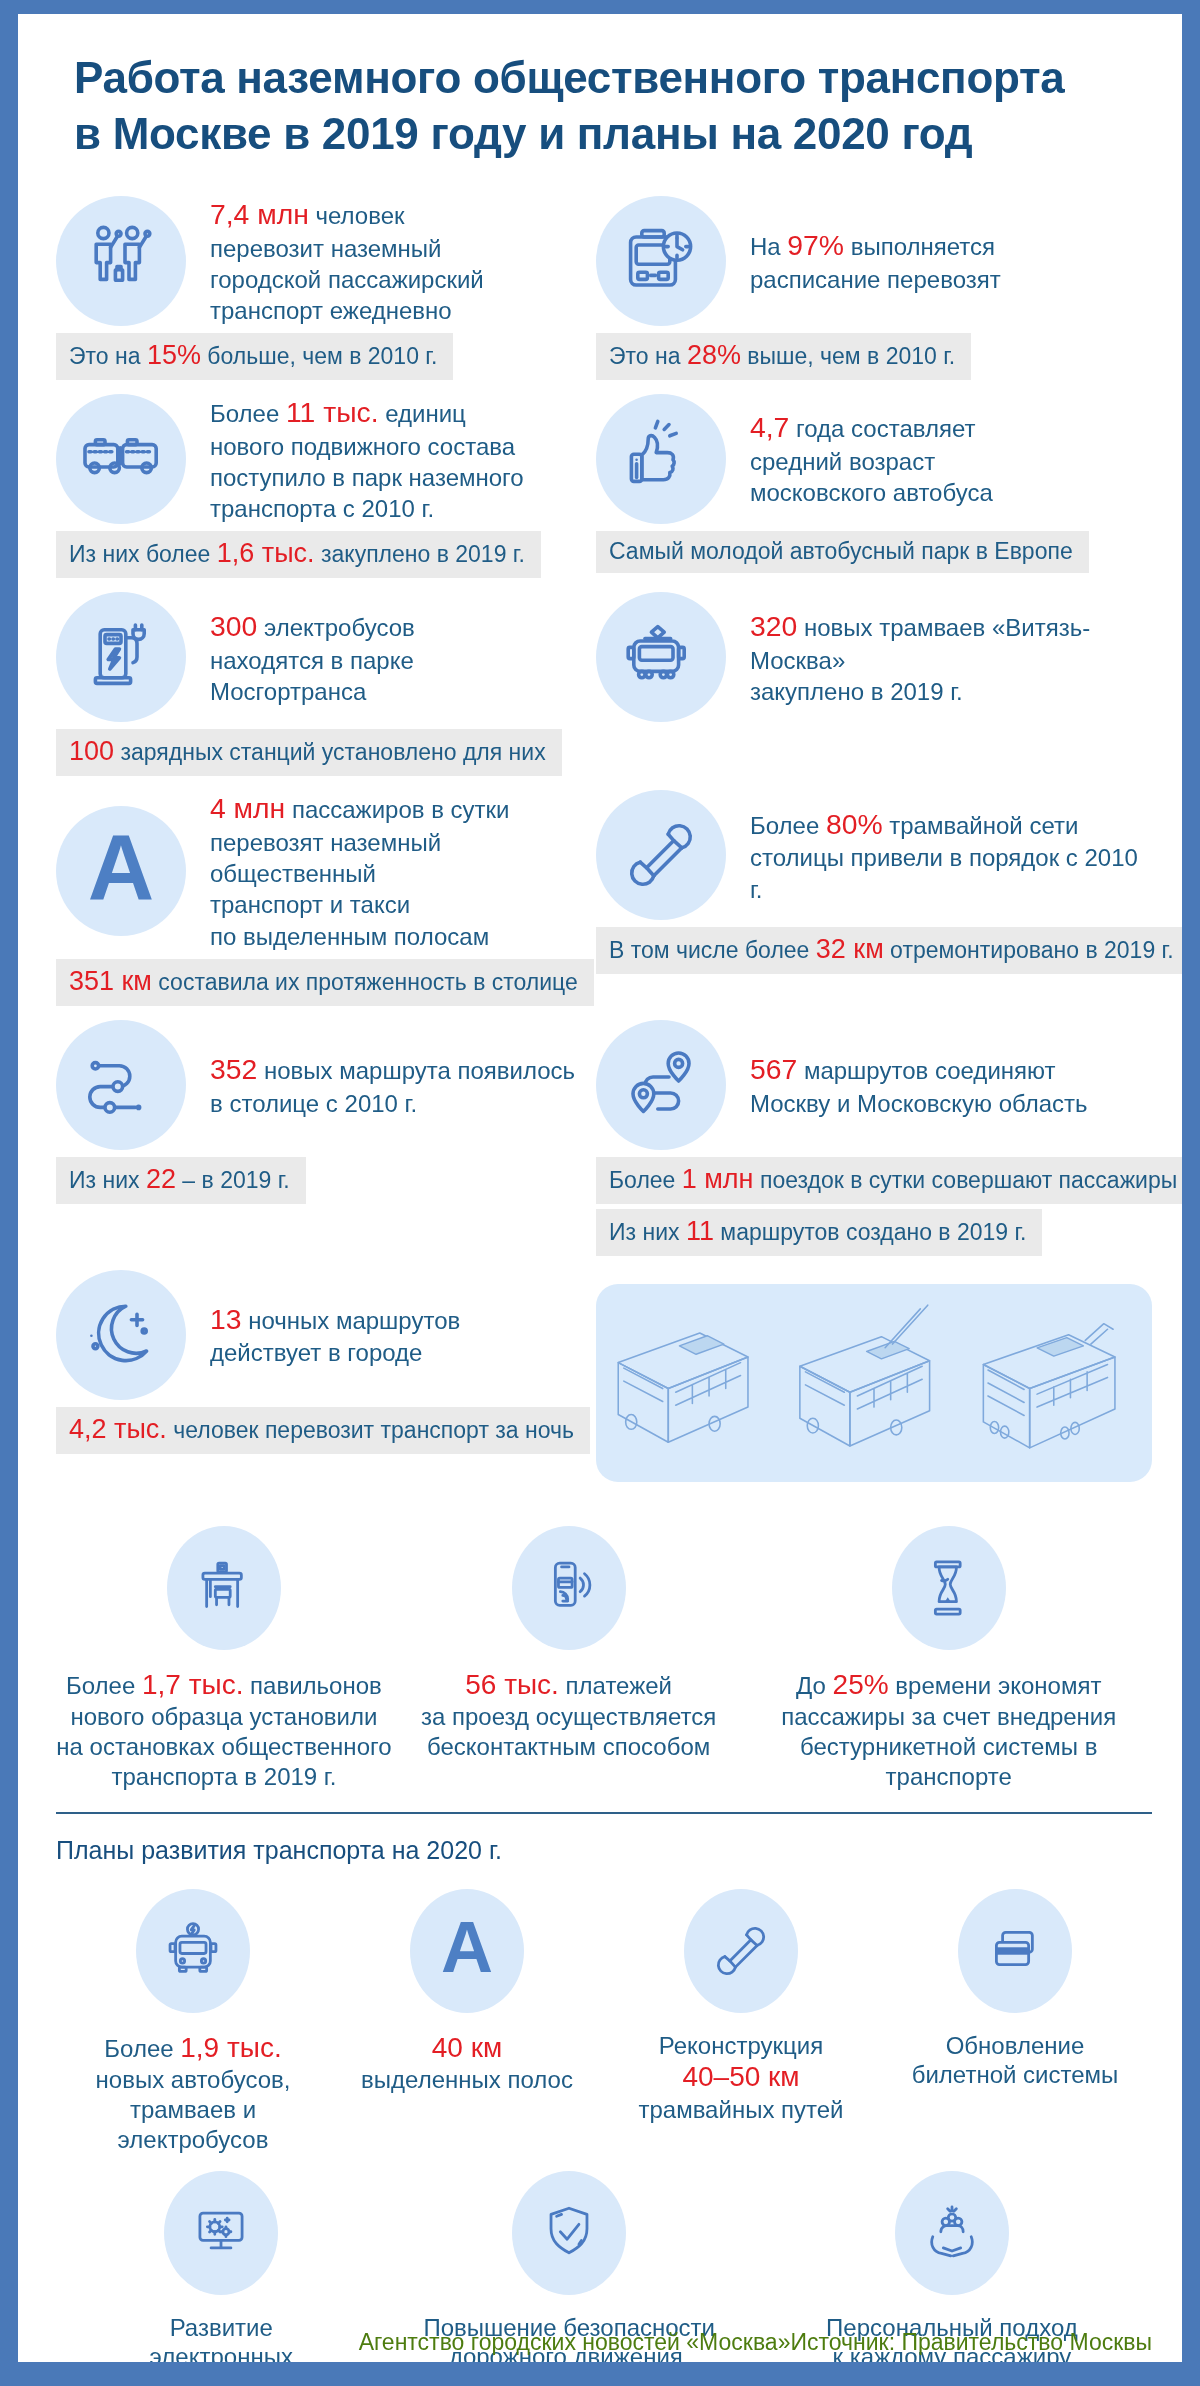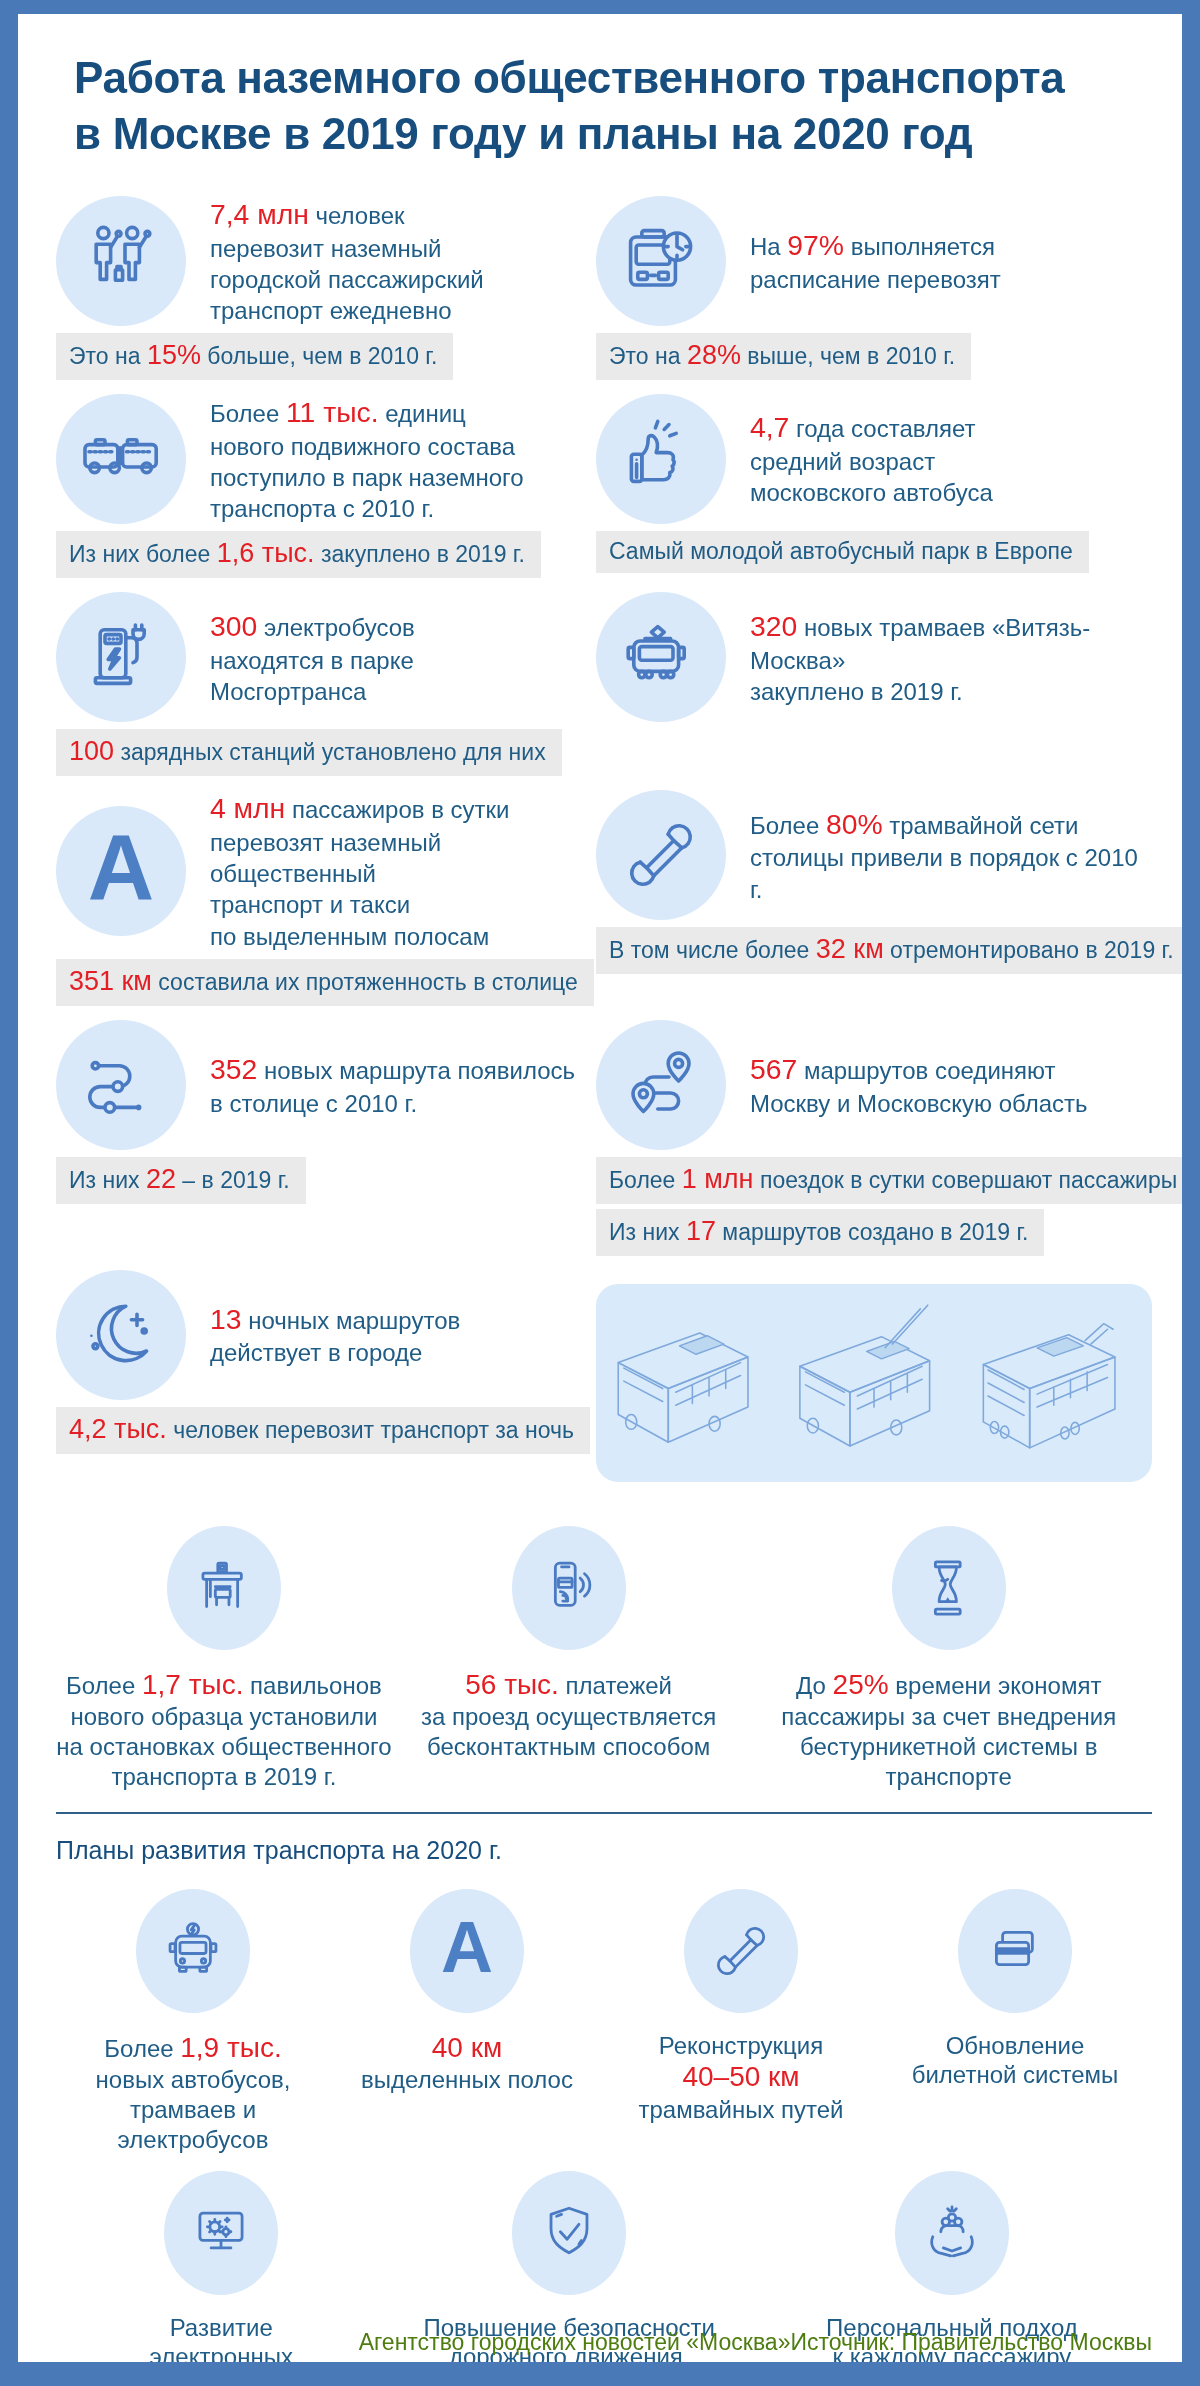--- a/index.html
+++ b/index.html
@@ -292,21 +292,21 @@
        <path d="M28,48 a13,13 0 0 1 13,13 c0,10 -13,22 -13,22 s-13,-12 -13,-22 a13,13 0 0 1 13,-13 z" fill="#d9e9fa"></path>
        <circle cx="28" cy="61" r="5"></circle>
       </g>
               </svg>
      </div>
      <div class="stxt"><span class="v">567</span><span> маршрутов соединяют
 Москву и Московскую область</span></div>
     </div>
     <div class="bars">
      <div class="bar"><span>Более </span><span class="v">1 млн</span><span> поездок в сутки совершают пассажиры по ним</span></div>
-     <div class="bar"><span>Из них </span><span class="v">17</span><span> маршрутов создано в 2019 г.</span></div>
+     <div class="bar"><span>Из них </span><span class="v">11</span><span> маршрутов создано в 2019 г.</span></div>
     </div>
    </div>
 
    <div class="cell">
     <div class="stat">
      <div class="circle">
       <svg viewBox="0 0 100 100">
                 <g class="ln">
        <path d="M56,14 a34,34 0 1 0 26,56 a28,28 0 1 1 -26,-56 z"></path>
        <path d="M70,24 v14 M63,31 h14"></path>

